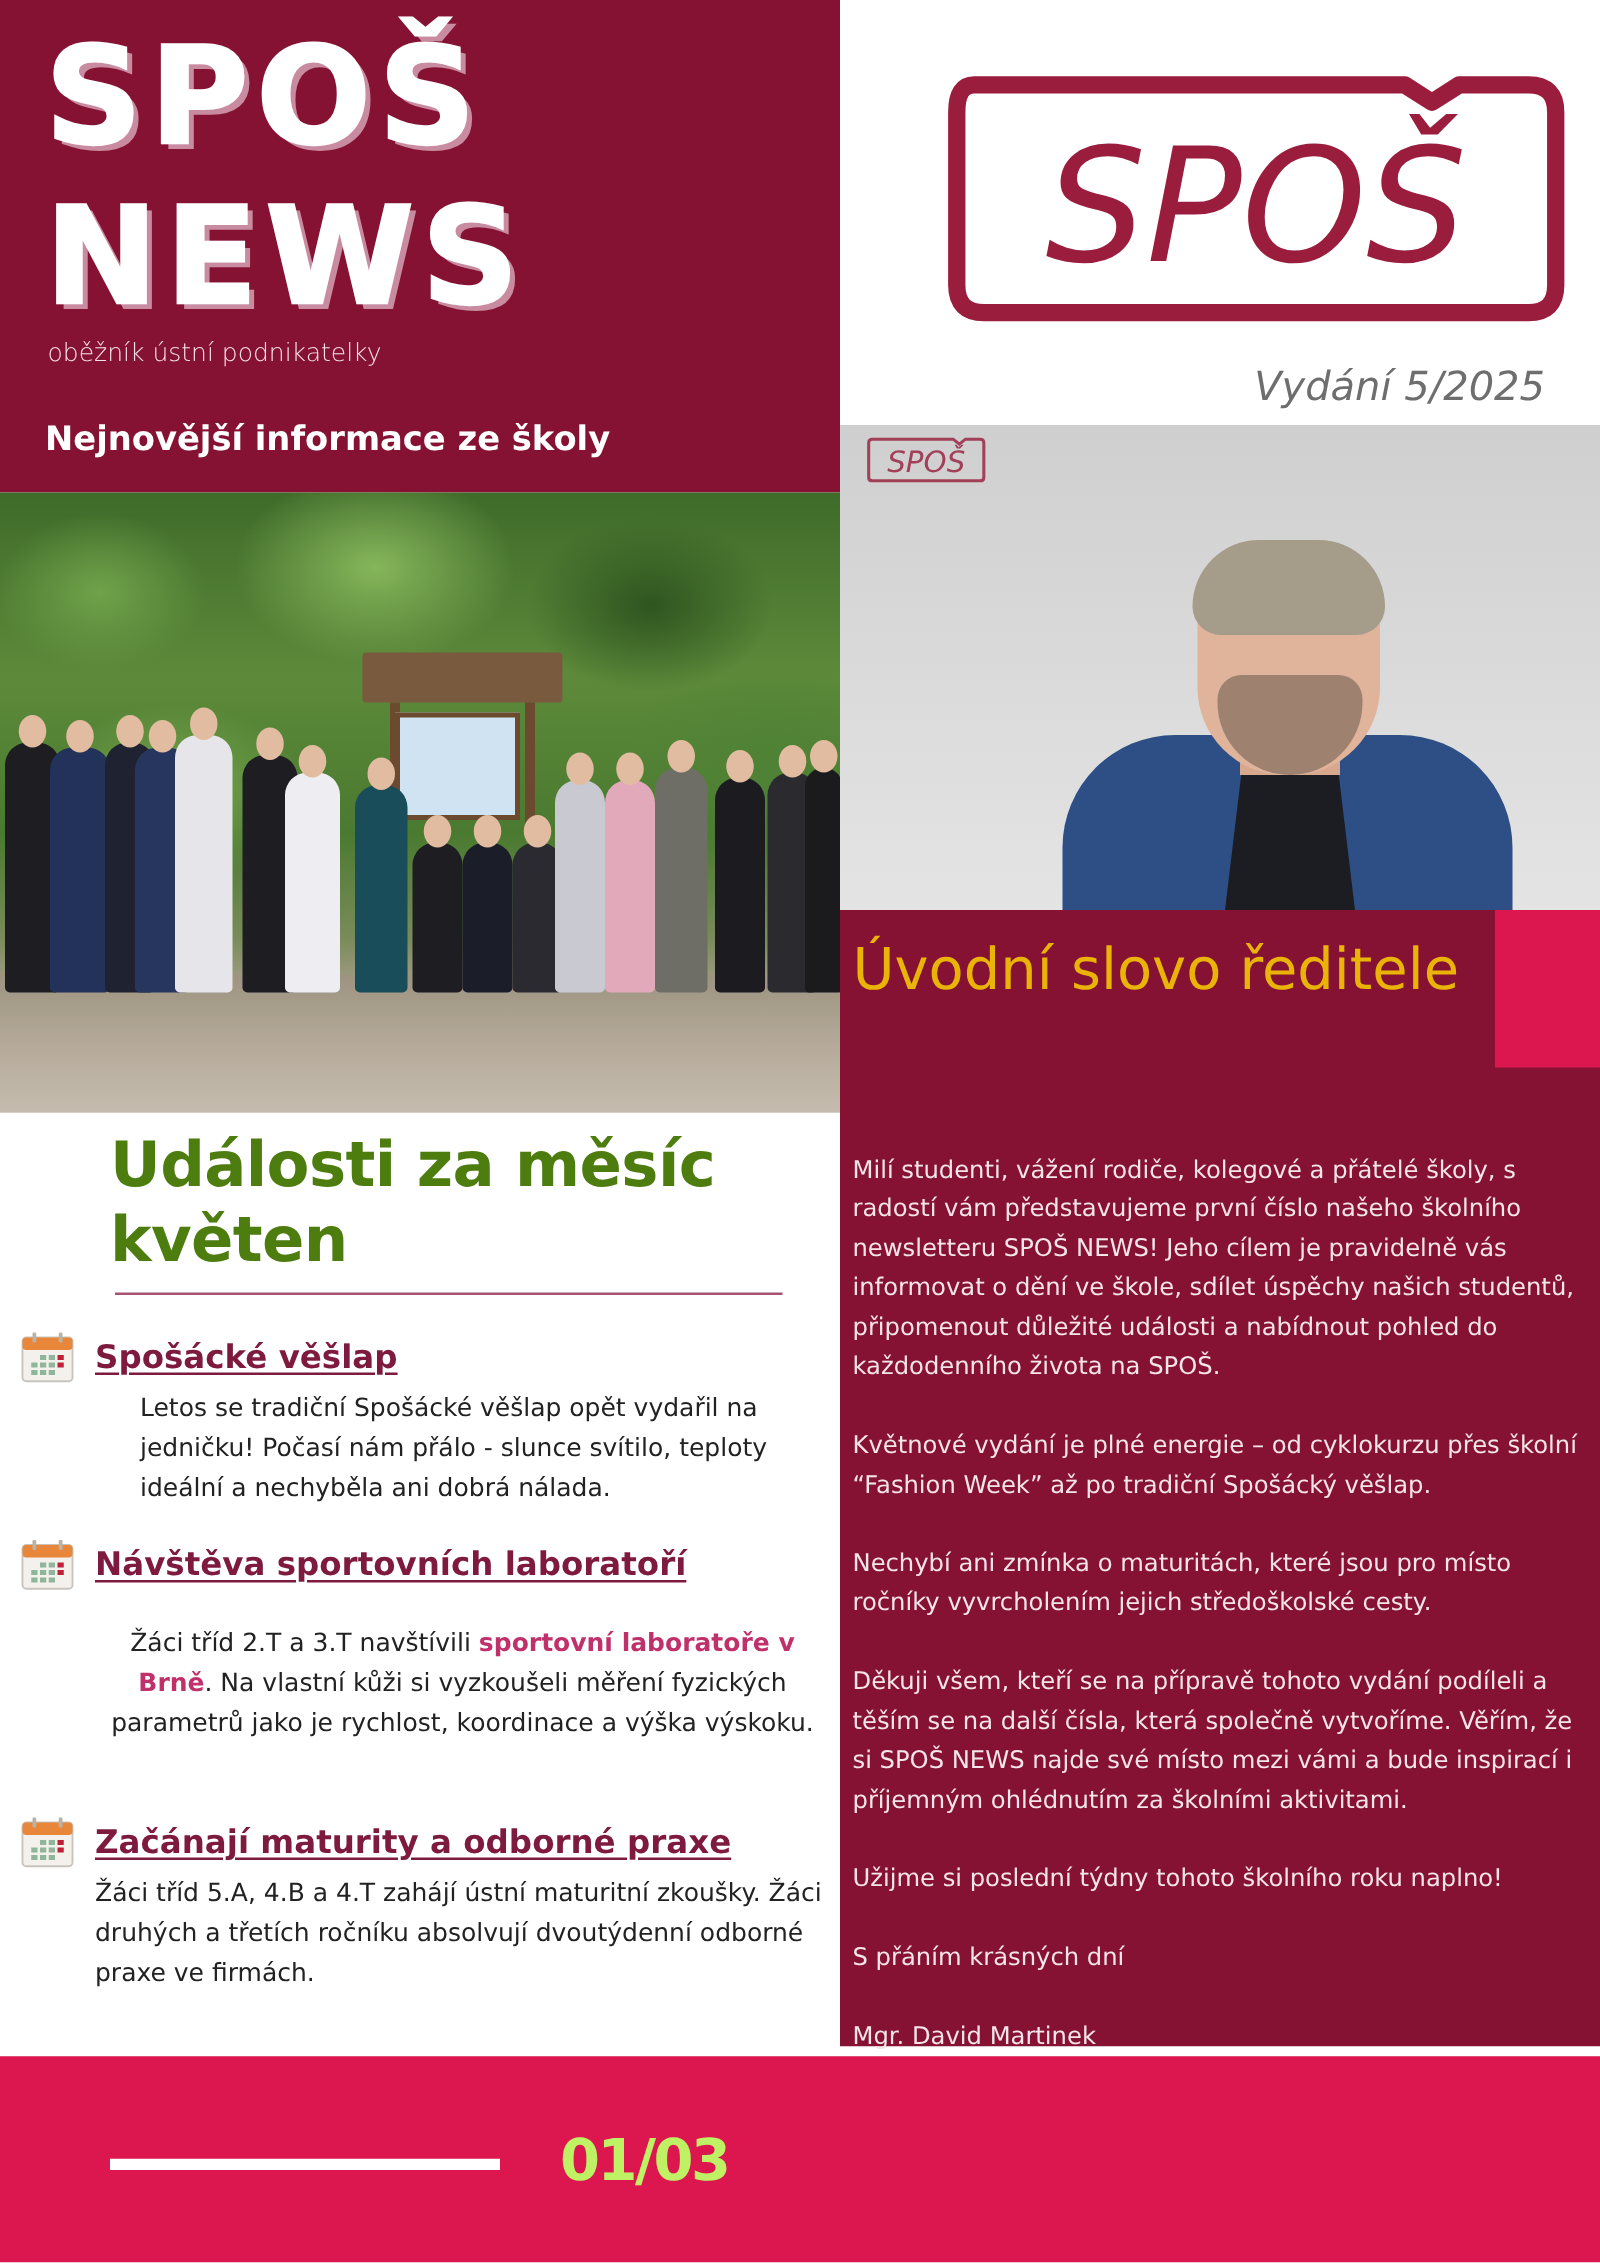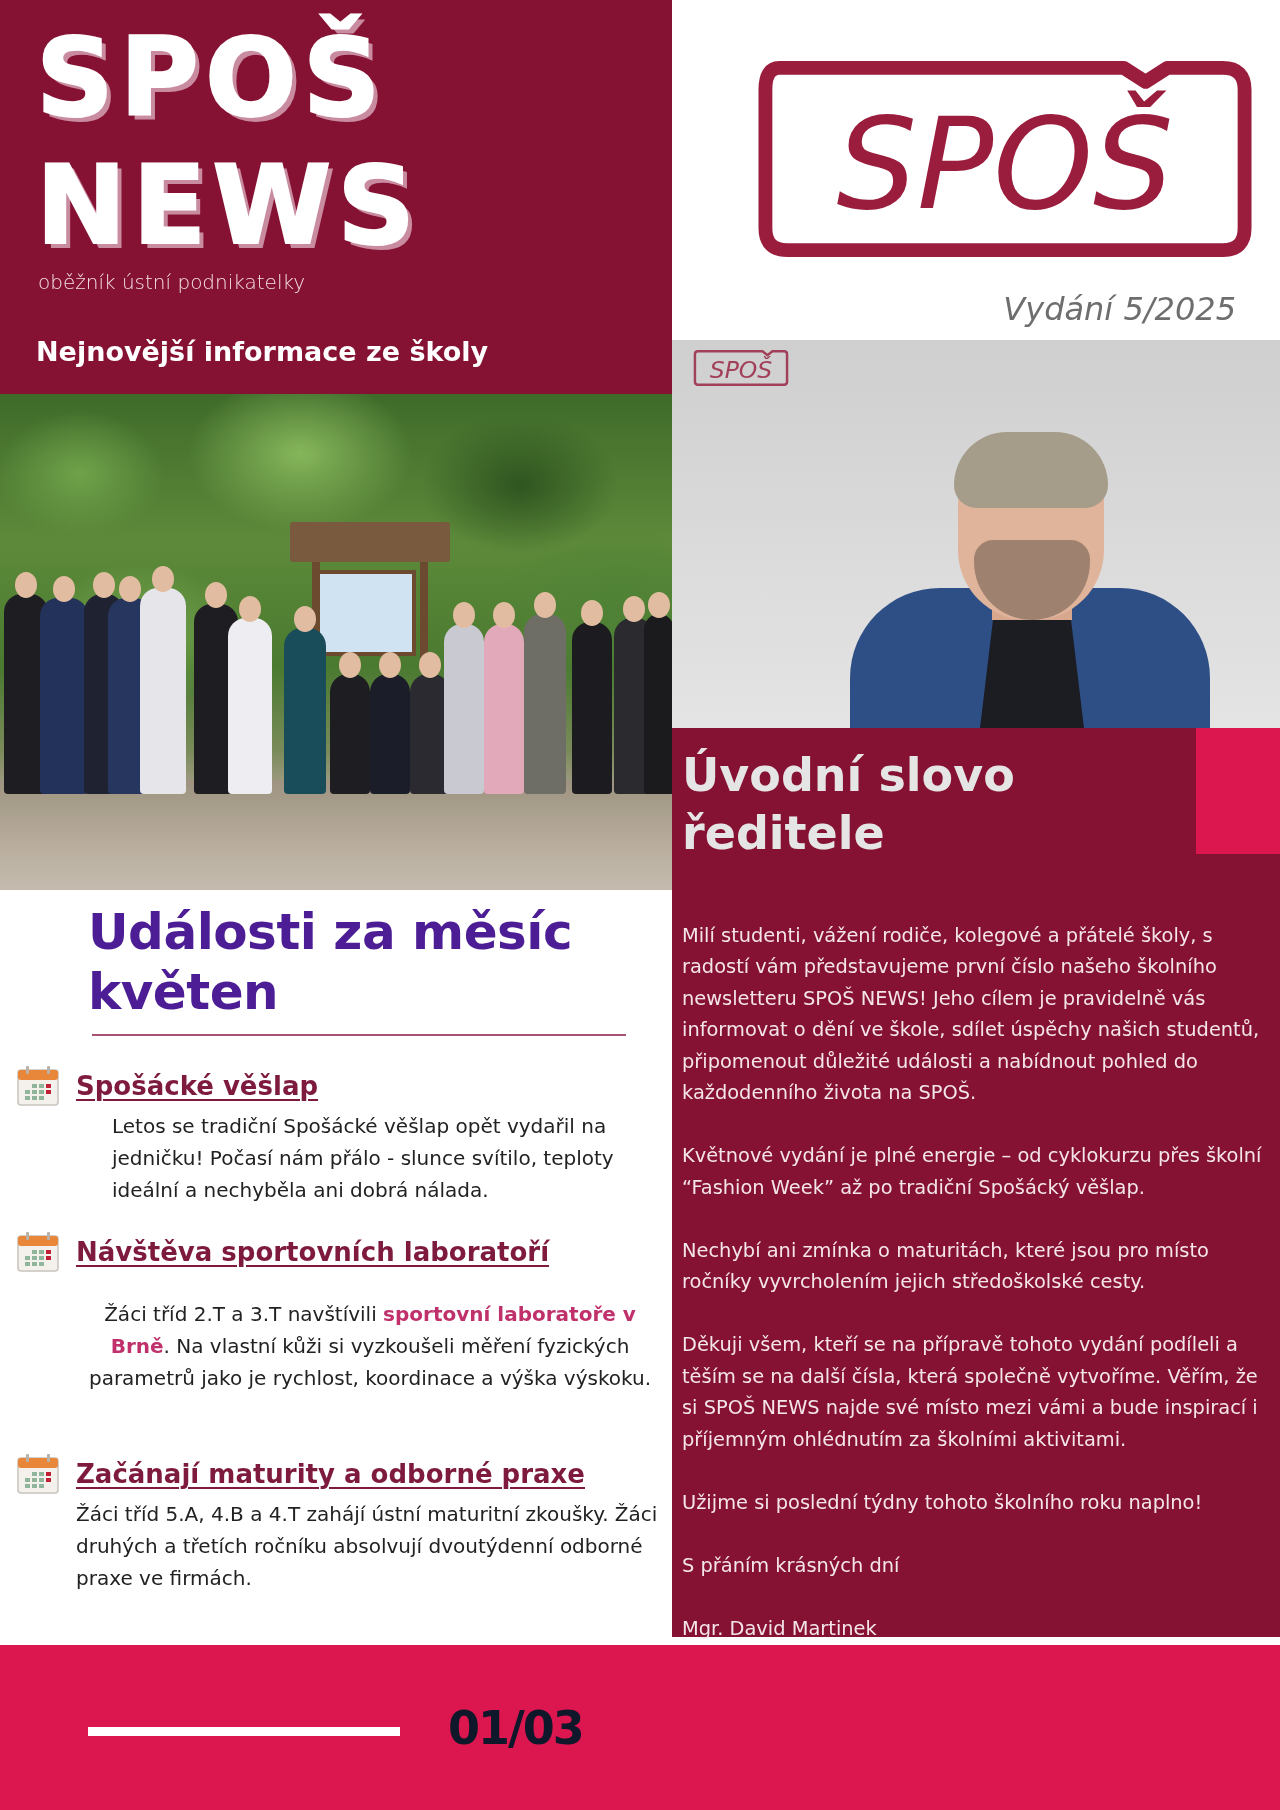--- a/index.html
+++ b/index.html
@@ -76,33 +76,33 @@
   .hair { position: absolute; left: 114px; top: 12px; width: 154px; height: 76px; background: #a59c8a; border-radius: 70px 70px 30px 30px; }
   .beard { position: absolute; left: 134px; top: 120px; width: 116px; height: 80px; background: #8a7060; border-radius: 20px 20px 60px 60px; opacity: .75; }
 
   
   .director-box {
     position: absolute; left: 672px; top: 728px; width: 608px; height: 909px;
     background: #861233;
   }
   .accent-block { position: absolute; left: 524px; top: 0; width: 84px; height: 126px; background: #dc174f; }
   .director-heading {
-    position: absolute; left: 10px; top: 18px; width: 500px; color: #e5e5e5;
-    font-family: "DejaVu Sans", sans-serif; font-weight: bold; font-size: 46px; line-height: 58px;
+    position: absolute; left: 10px; top: 18px; width: 500px; color: #eab308;
+    font-family: "DejaVu Sans", sans-serif; font-weight: normal; font-size: 46px; line-height: 58px;
   }
   .director-body {
     position: absolute; left: 10px; top: 160px; width: 590px; color: #f4e5ea;
     font-family: "DejaVu Sans", sans-serif; font-size: 19.4px; line-height: 31.5px; white-space: pre-line;
   }
   .director-body p { margin: 0; }
   .signoff { margin-top: 31.5px; }
 
   
   .events-heading {
-    position: absolute; left: 88px; top: 902px; width: 560px; color: #4c1d95;
+    position: absolute; left: 88px; top: 902px; width: 560px; color: #4d7c0f;
     font-family: "DejaVu Sans", sans-serif; font-weight: bold; font-size: 50px; line-height: 60px; letter-spacing: -0.5px;
   }
   .events-rule { position: absolute; left: 92px; top: 1034px; width: 534px; height: 2px; background: #a85376; }
 
   .event { position: absolute; left: 16px; width: 646px; }
   .event-title-row { display: flex; align-items: center; height: 40px; }
   .calendar-icon { width: 44px; height: 42px; margin-right: 16px; flex-shrink: 0; }
   .event-title {
     color: #7d1a3e; font-family: "DejaVu Sans", sans-serif; font-weight: bold; font-size: 26px;
     text-decoration: underline; text-decoration-thickness: 2px; text-underline-offset: 4px; white-space: nowrap;
@@ -116,21 +116,21 @@
   .event-1 .event-body { margin-left: 96px; margin-top: 4px; }
   .event-2 { top: 1232px; }
   .event-2 .event-body { margin-left: 62px; margin-top: 26px; text-align: center; }
   .event-3 { top: 1454px; }
   .event-3 .event-body { margin-left: 60px; margin-top: 4px; }
 
   
   .footer { position: absolute; left: 0; top: 1645px; width: 1280px; height: 165px; background: #dc174f; }
   .footer-line { position: absolute; left: 88px; top: 82px; width: 312px; height: 9px; background: #ffffff; }
   .page-counter {
-    position: absolute; left: 448px; top: 56px; color: #0f172a;
+    position: absolute; left: 448px; top: 56px; color: #bef264;
     font-family: "DejaVu Sans", sans-serif; font-weight: bold; font-size: 46px; letter-spacing: -2px;
   }
 </style>
 </head>
 <body>
 
 <header class="masthead">
   <div class="masthead-title title-line-1">SPOŠ</div>
   <div class="masthead-title title-line-2">NEWS</div>
   <div class="masthead-subtitle">oběžník ústní podnikatelky</div>

